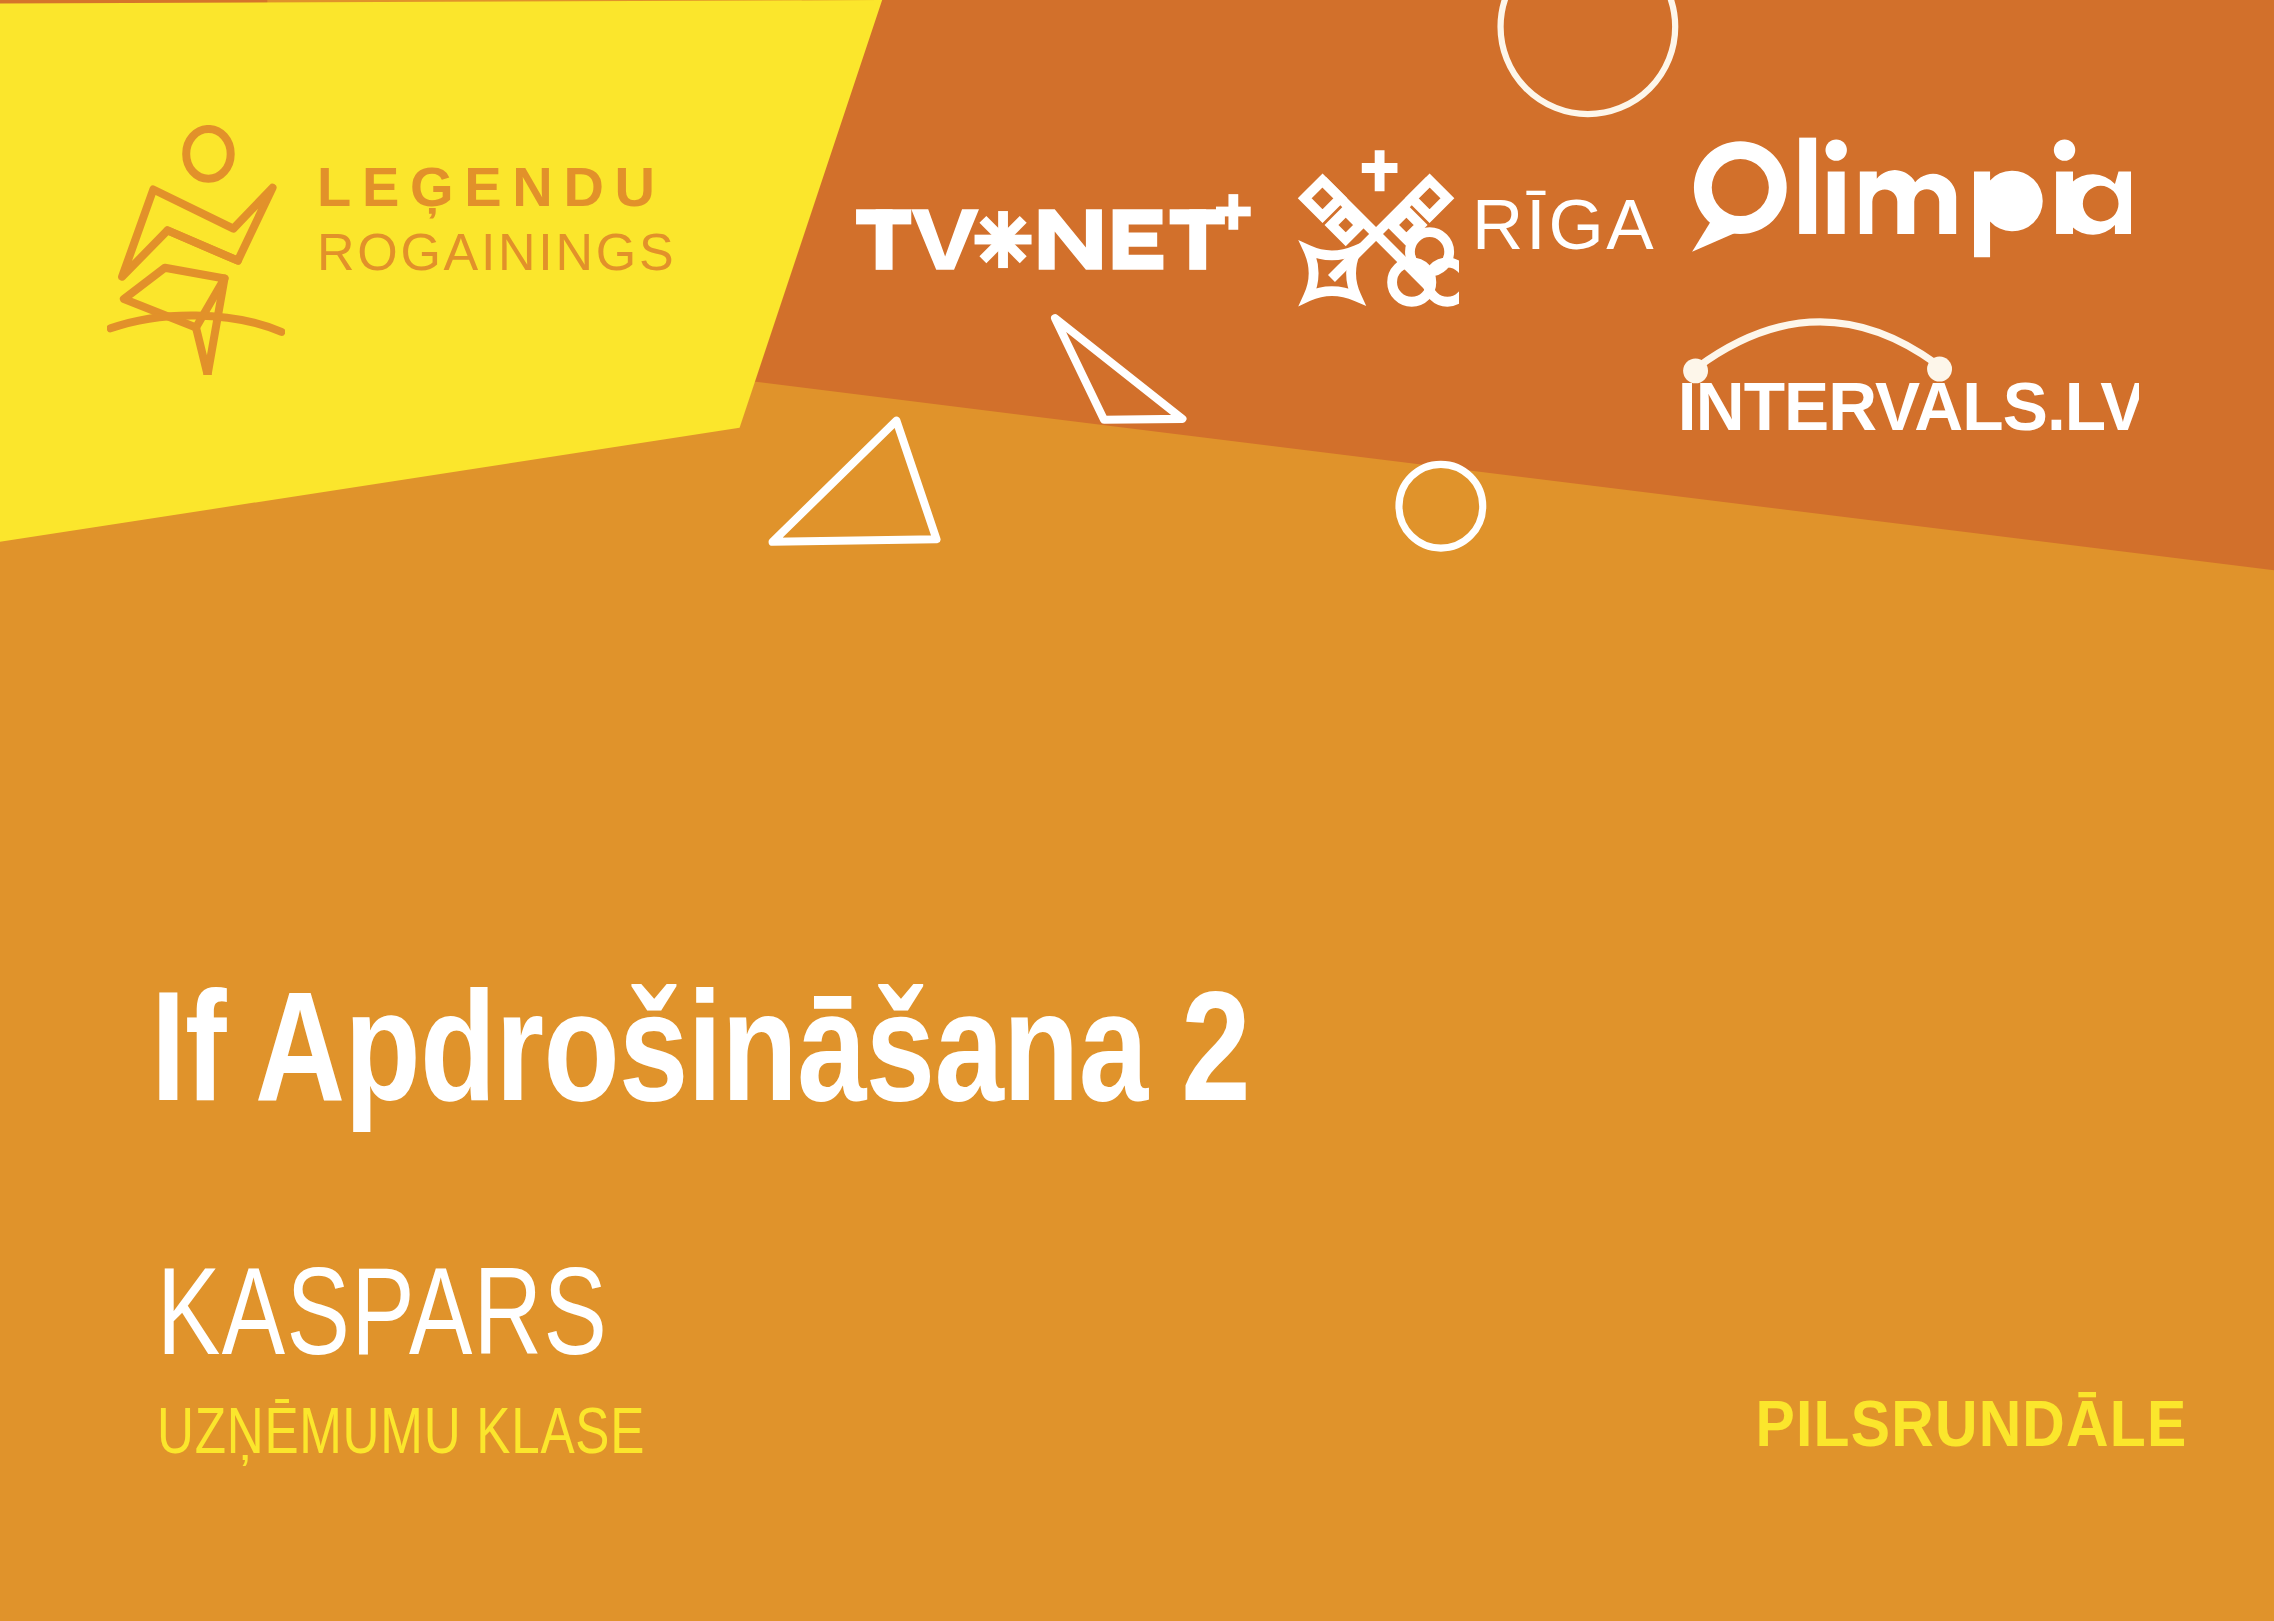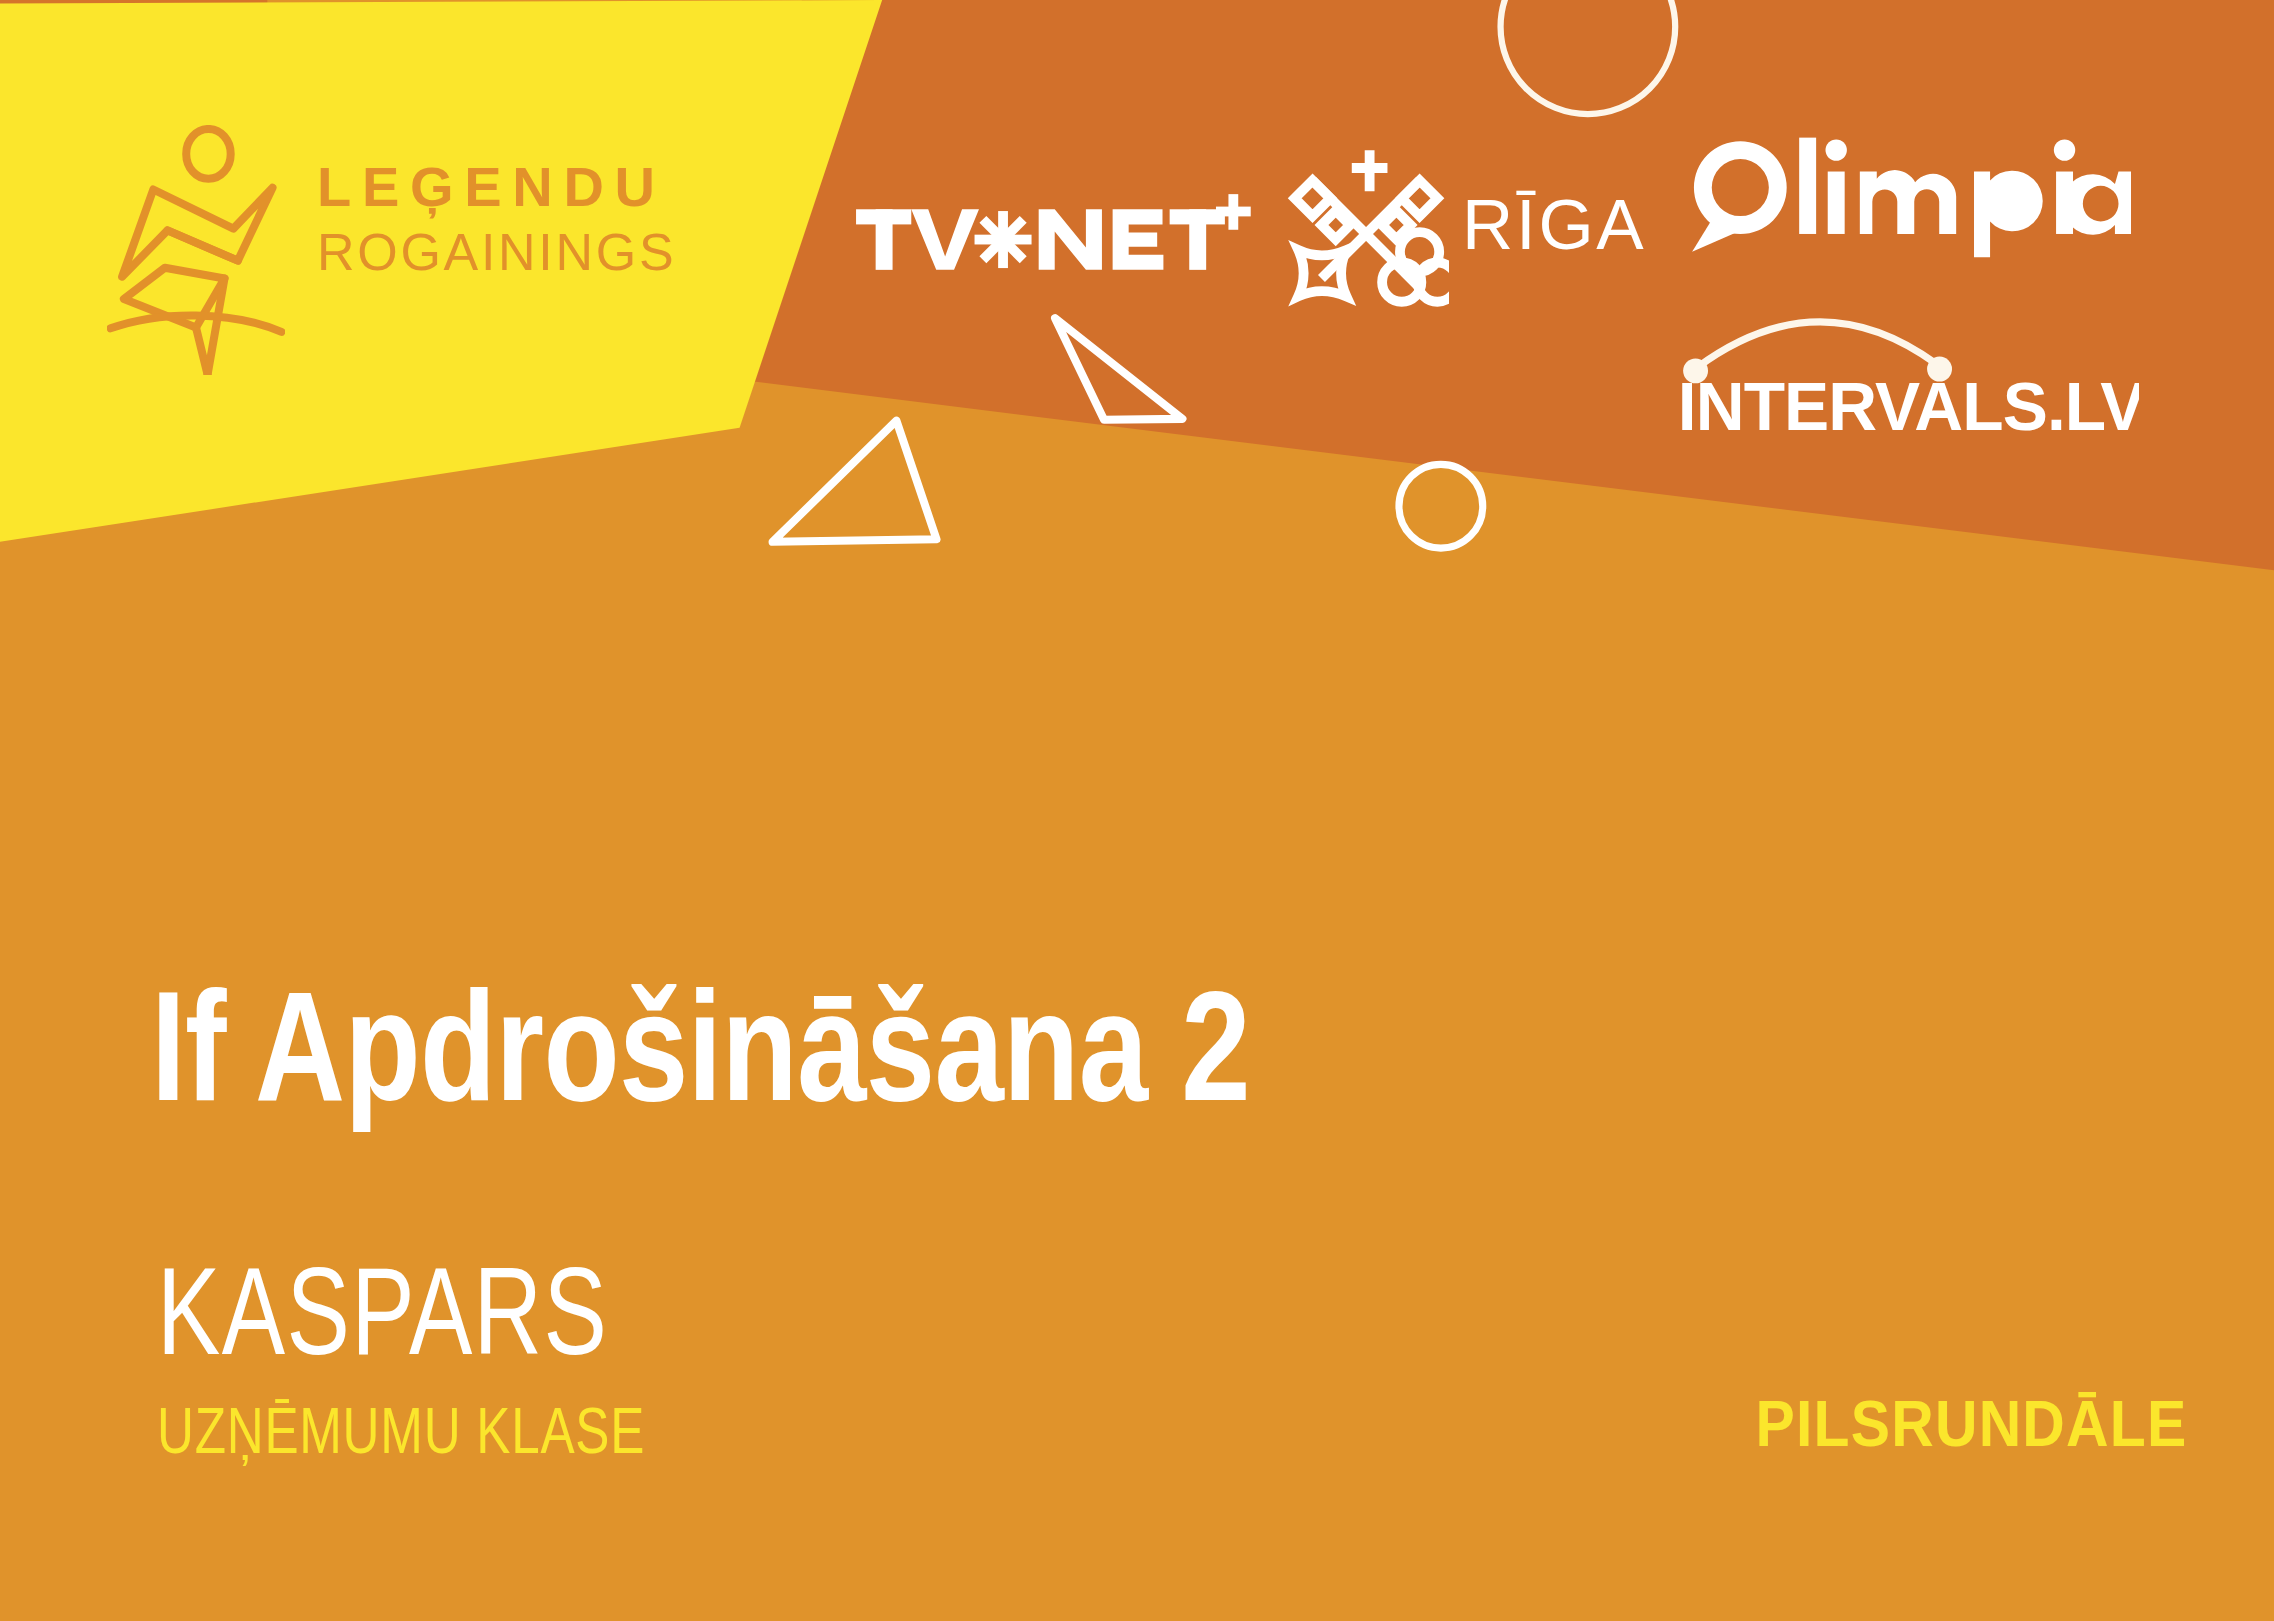--- a/index.html
+++ b/index.html
@@ -72,21 +72,21 @@
 
   #tvnet-logo {
     position: absolute;
     left: 18px;
     top: 53px;
     width: 401px;
     height: 98px;
   }
   #riga-logo {
     position: absolute;
-    left: 446px;
+    left: 456px;
     top: 9px;
     width: 374px;
     height: 178px;
   }
   #riga-mark { position: absolute; left: 0; top: 0; width: 165px; height: 165px; }
   #riga-word {
     position: absolute;
     left: 178px;
     top: 46px;
     color: #ffffff;

